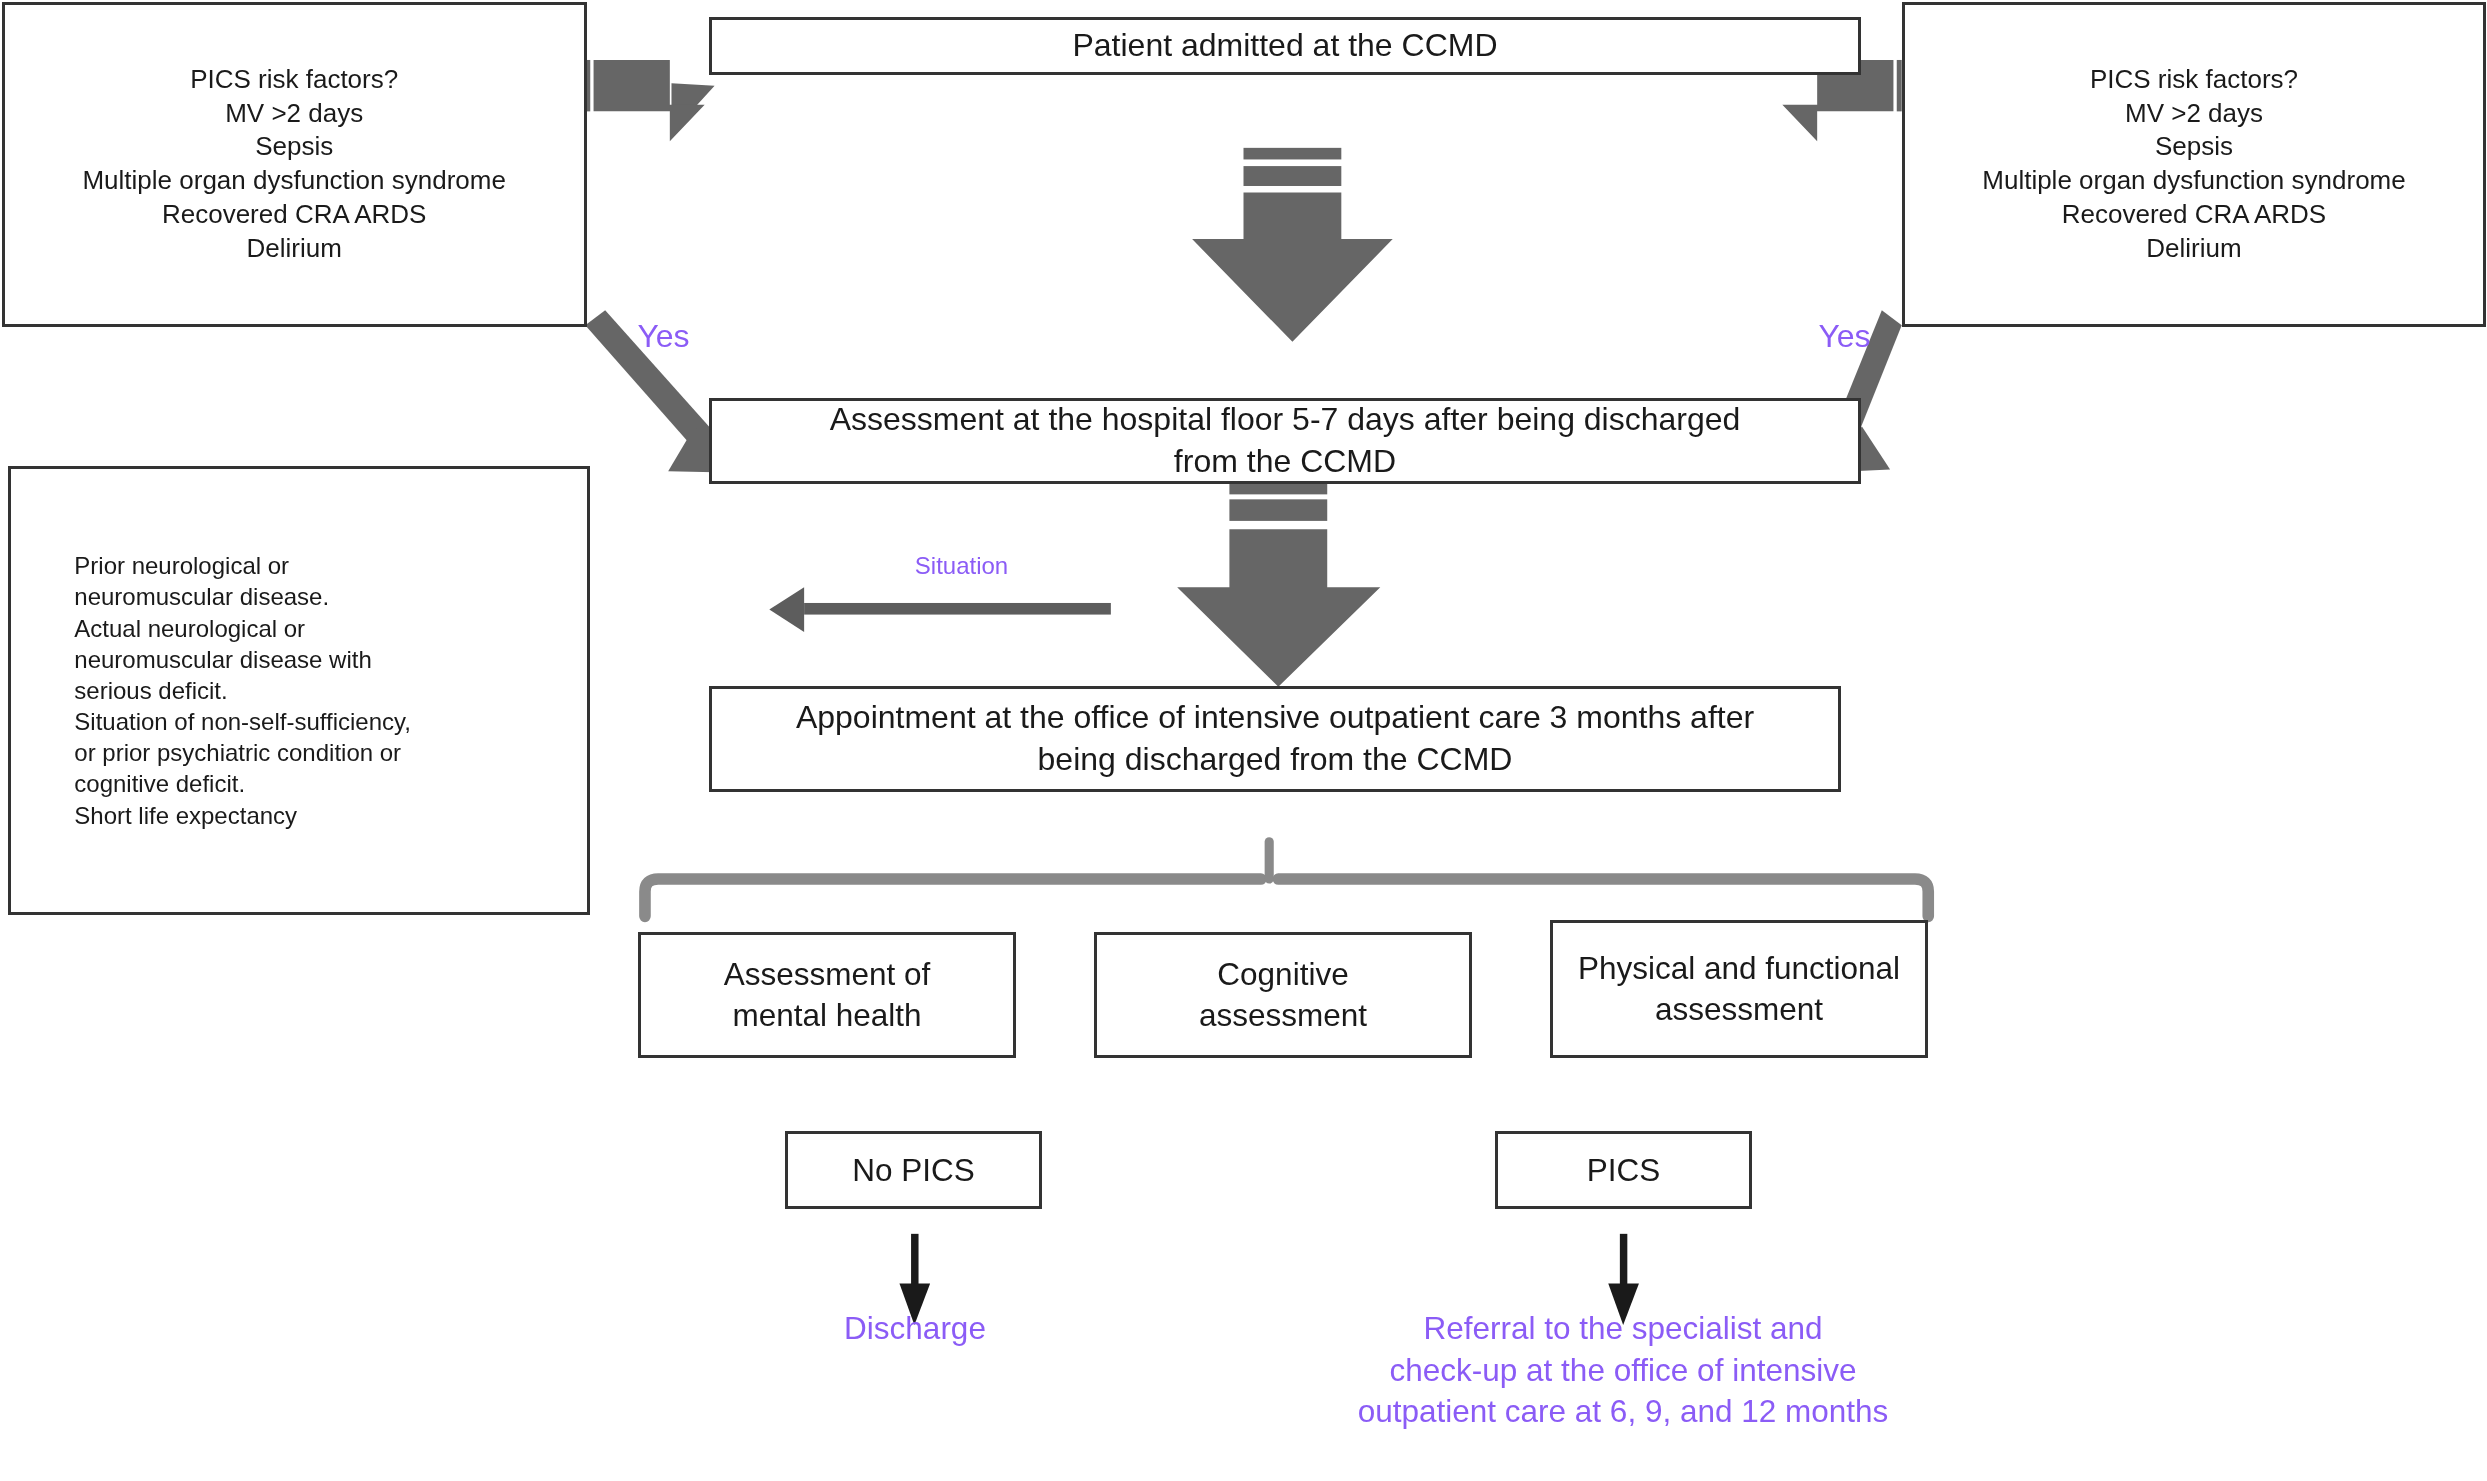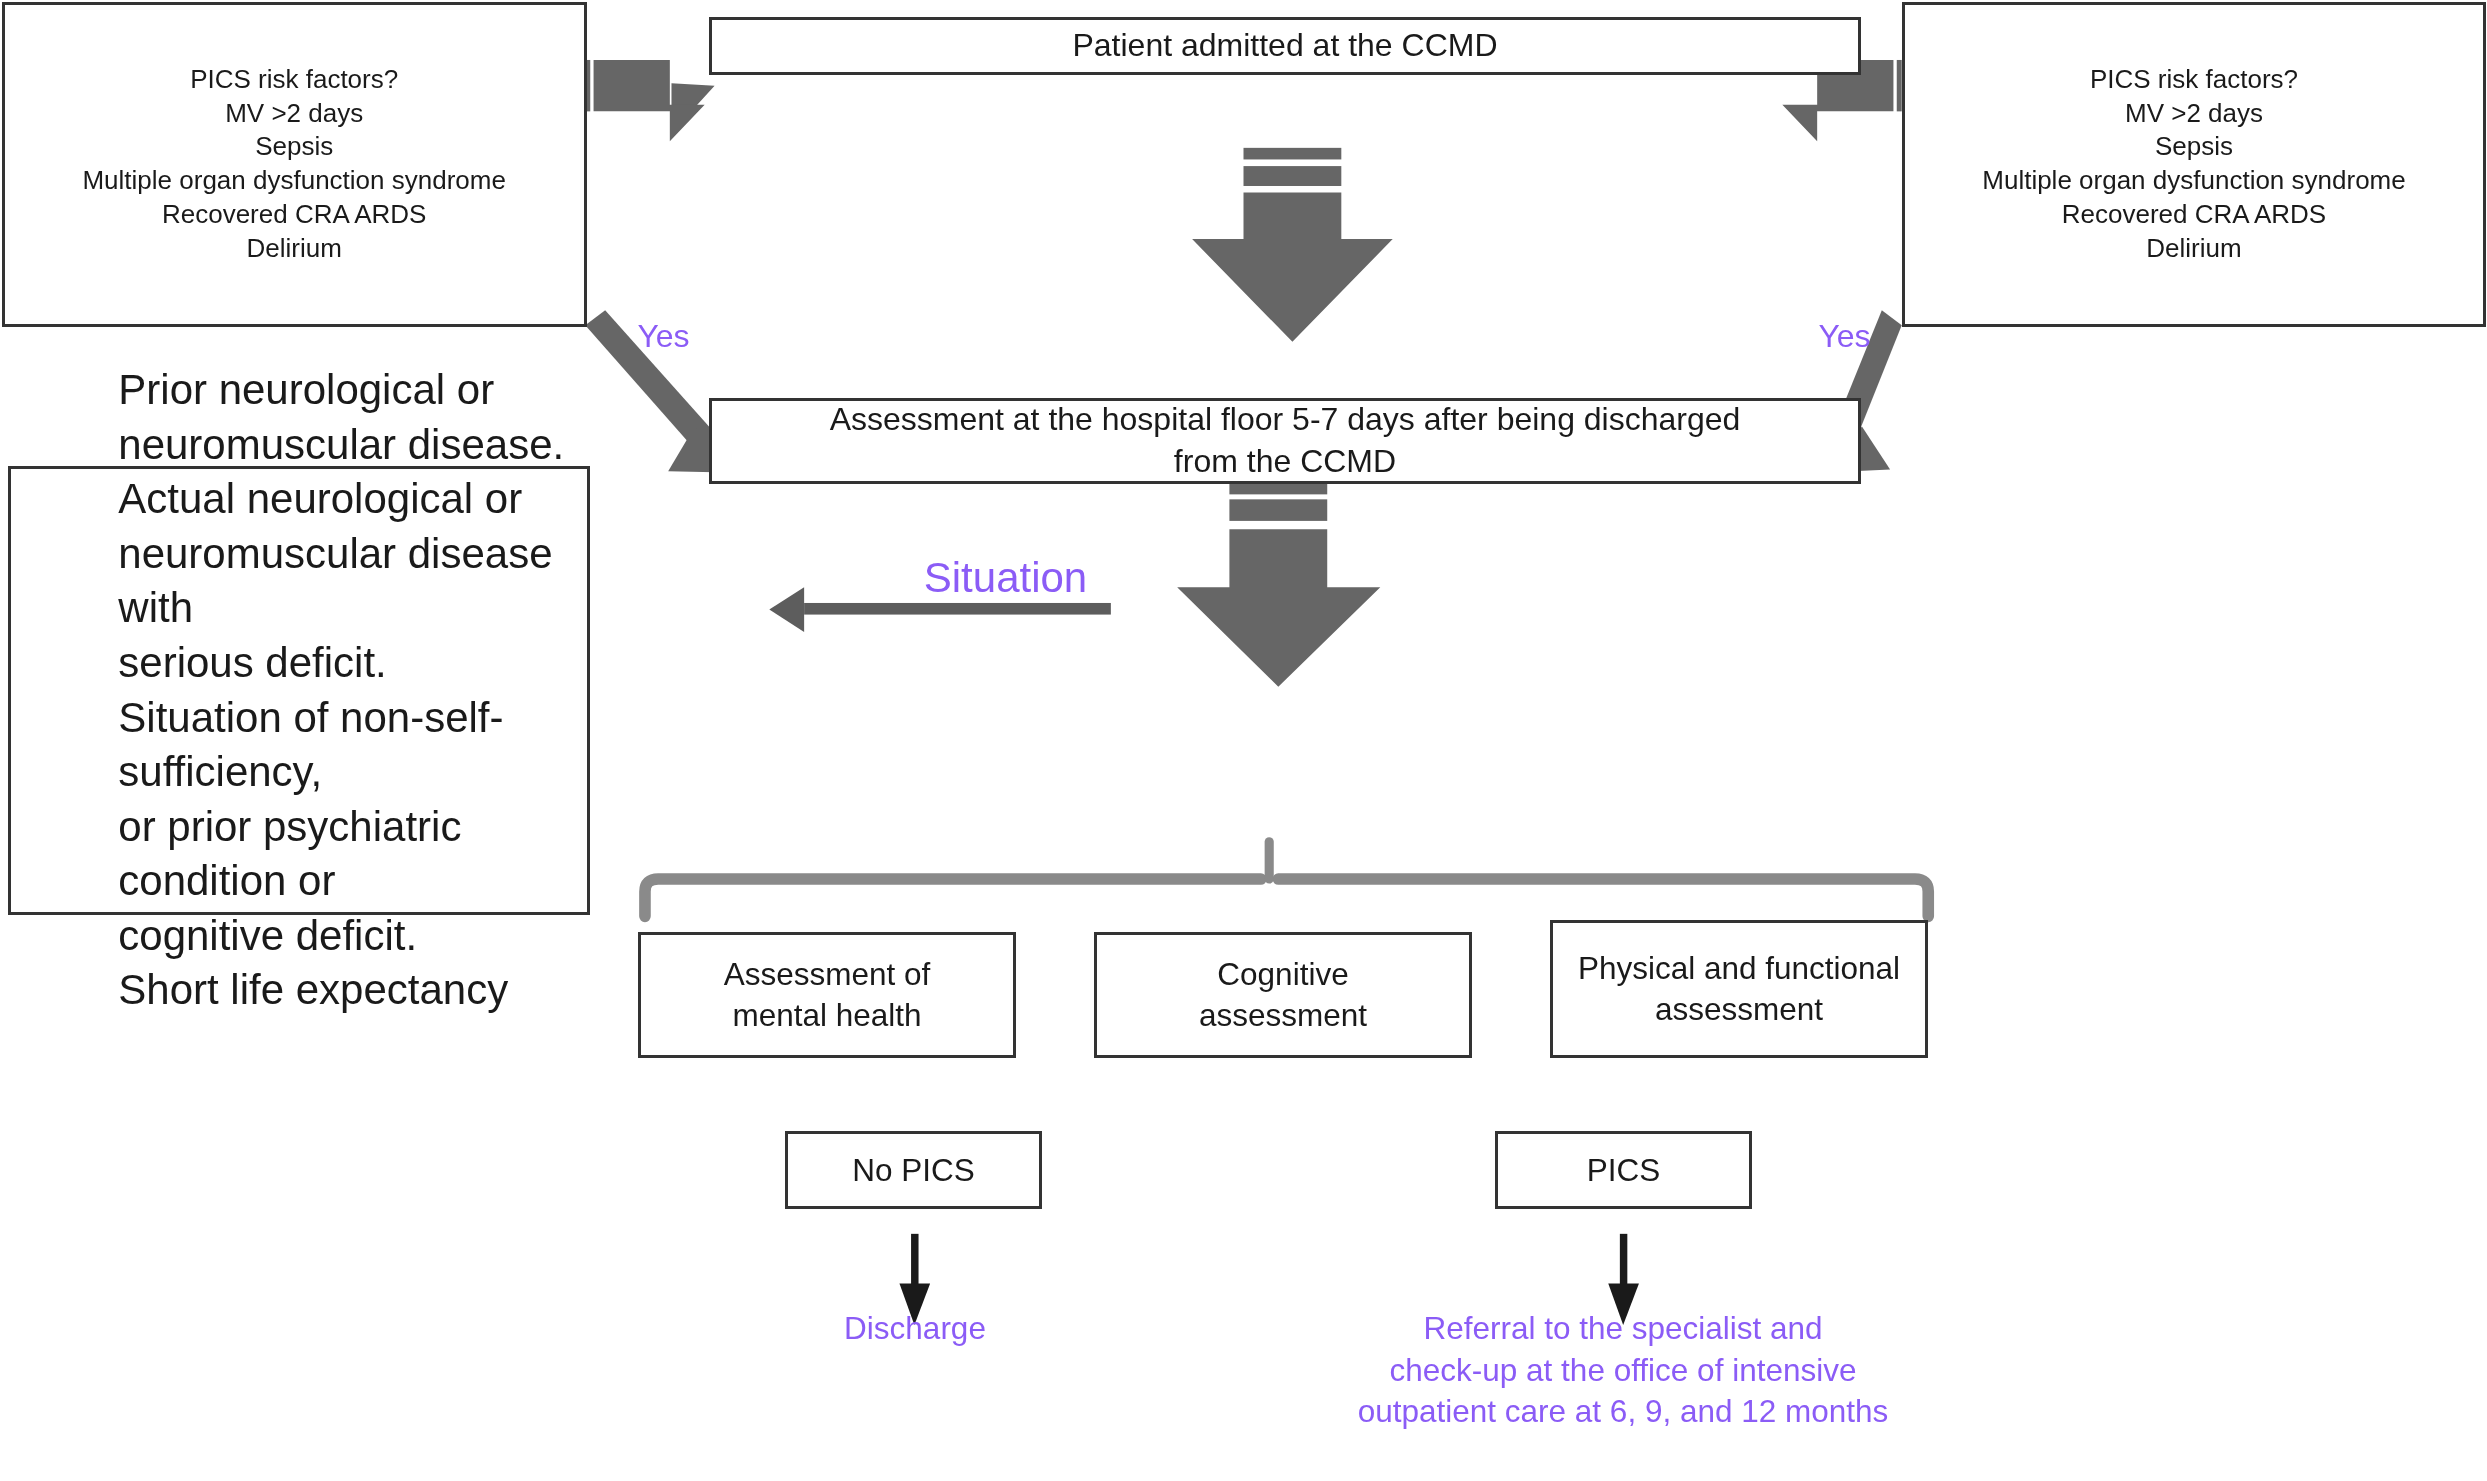--- a/index.html
+++ b/index.html
@@ -47,21 +47,21 @@
     position: absolute;
     left: 0;
     top: 0;
     width: 2487px;
     height: 1482px;
     pointer-events: none;
   }
   
   .fs-risk   { font-size: 26px; }
   .fs-box    { font-size: 32px; }
-  .fs-excl   { font-size: 42px; padding-left: 44px; }
+  .fs-excl   { font-size: 24px; }
   .fs-small  { font-size: 31.5px; }
   .fs-yes    { font-size: 32px; }
 </style>
 </head>
 <body>
 
 <div id="canvas">
 
   <svg class="overlay" viewBox="0 0 3000 1787" xmlns="http://www.w3.org/2000/svg">
 
@@ -153,20 +153,24 @@
 neuromuscular disease.
 Actual neurological or
 neuromuscular disease with
 serious deficit.
 Situation of non-self-sufficiency,
  or prior psychiatric condition or
 cognitive deficit.
 Short life expectancy</span>
   </div>
 
+  <div class="node fs-box" style="left:709px; top:686px; width:1132px; height:106px;">
+    <span class="txt">Appointment at the office of intensive outpatient care 3 months after
+being discharged from the CCMD</span>
+  </div>
 
   <div class="node fs-small" style="left:638px; top:932px; width:378px; height:126px;">
     <span class="txt">Assessment of
 mental health</span>
   </div>
 
   <div class="node fs-small" style="left:1094px; top:932px; width:378px; height:126px;">
     <span class="txt">Cognitive
 assessment</span>
   </div>

